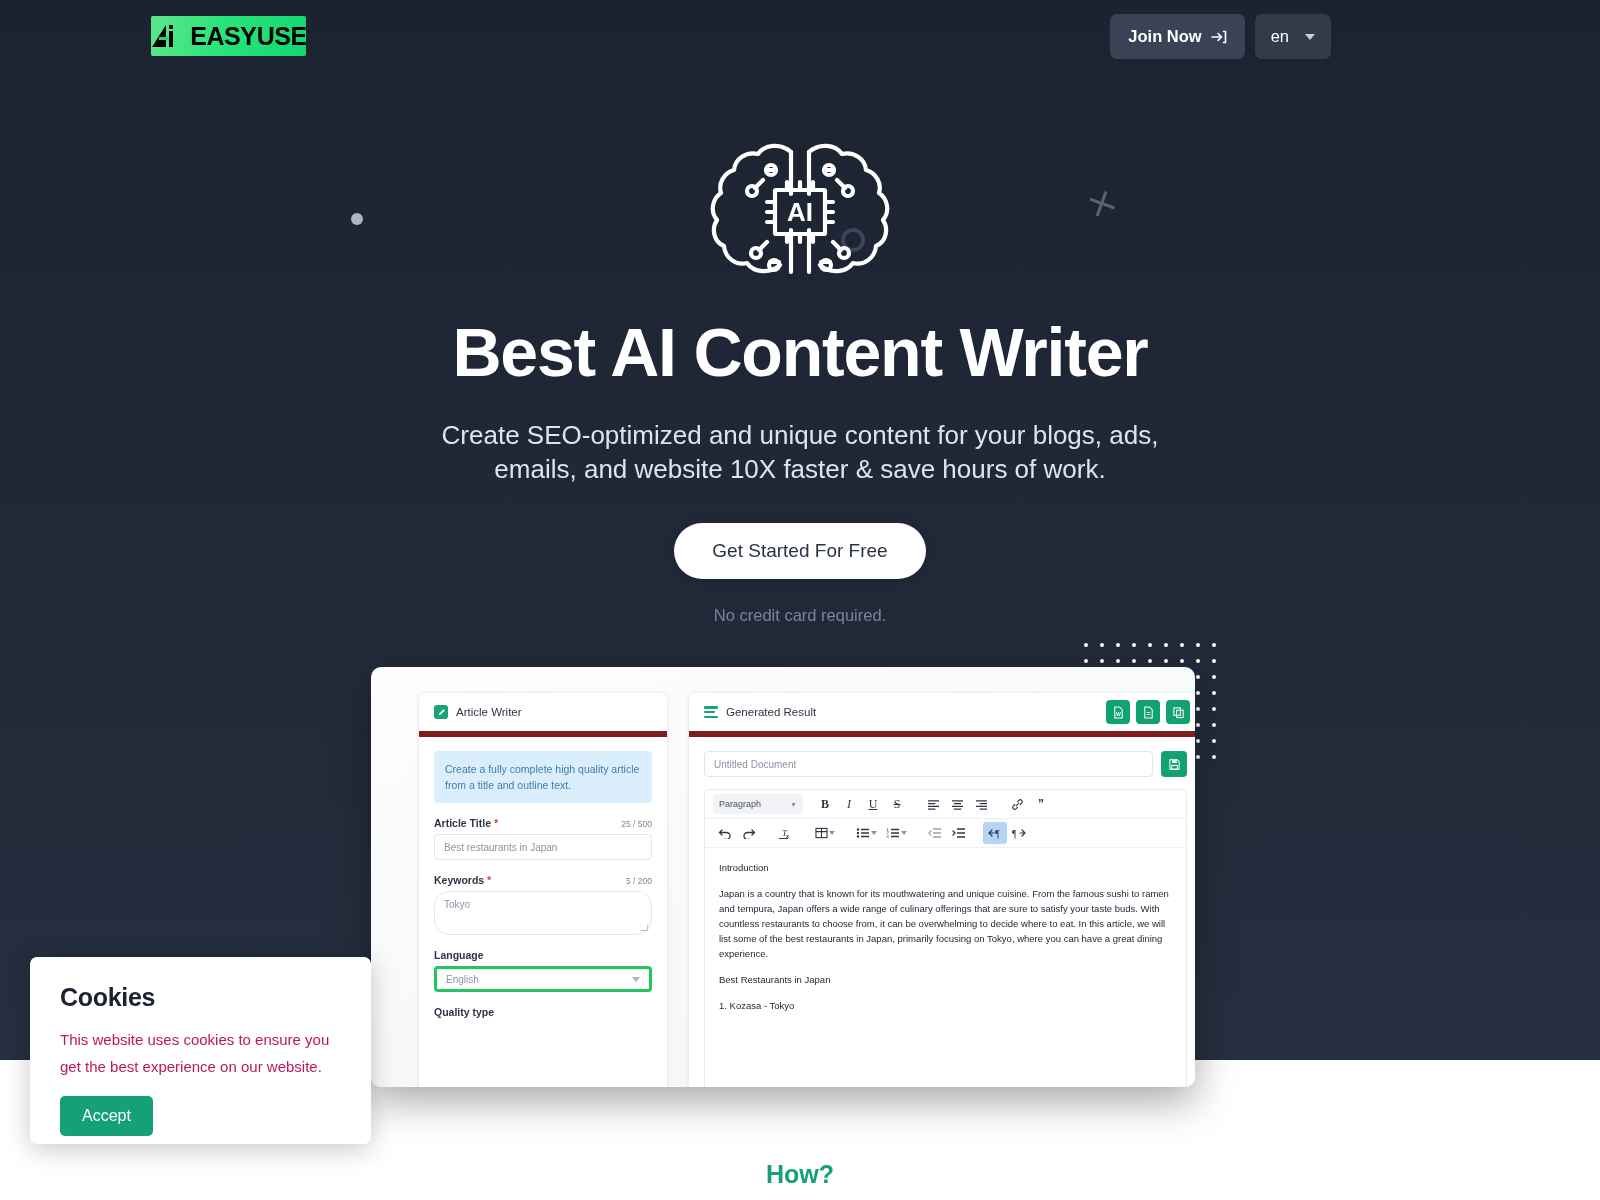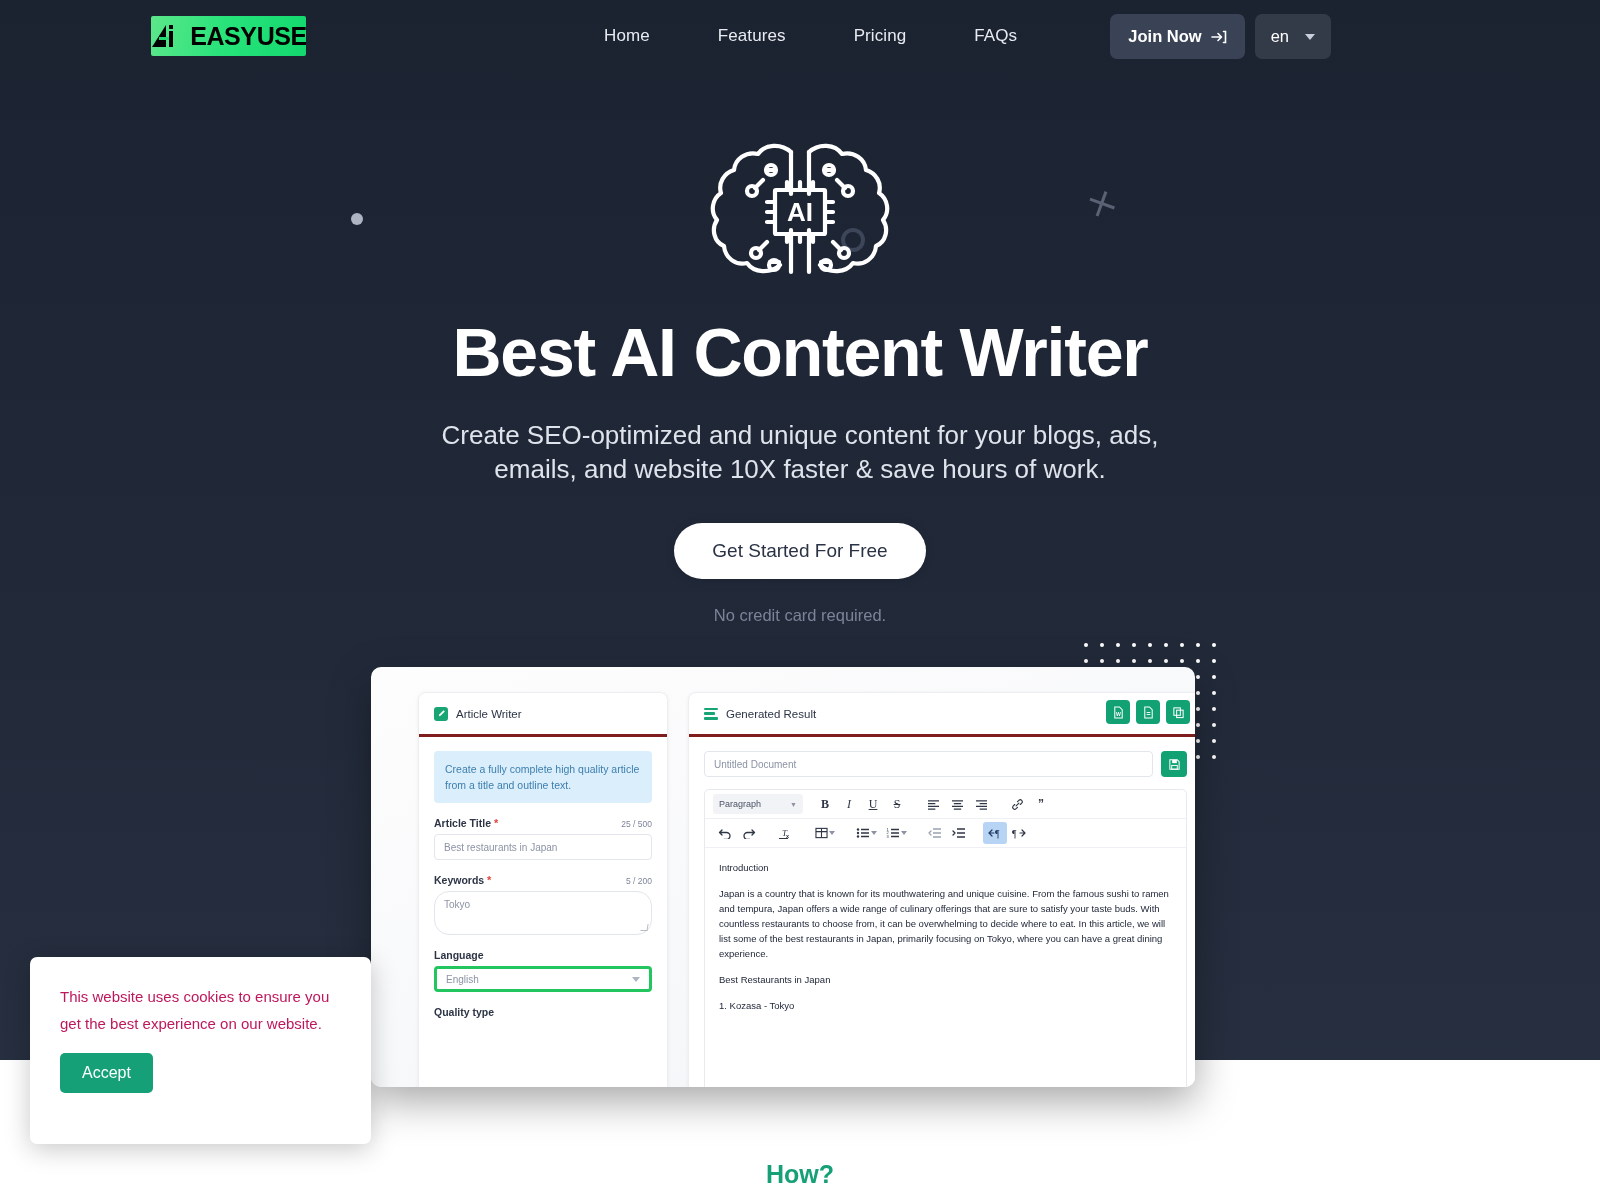--- a/index.html
+++ b/index.html
@@ -240,21 +240,21 @@
   }
   .panel-left { left: 47px; top: 25px; width: 250px; height: 420px; }
   .panel-right { left: 317px; top: 25px; width: 515px; height: 420px; }
 
   .panel-head {
     height: 44px;
     display: flex;
     align-items: center;
     gap: 8px;
     padding: 0 15px;
-    border-bottom: 3px solid #7f1d1d;
+    border-bottom: 6px solid #7f1d1d;
     position: relative;
   }
   .panel-head-title {
     font-size: 11.5px;
     color: #2c3445;
     font-weight: 400;
   }
   .pencil-icon {
     width: 14px; height: 14px;
     background: #18a573;
@@ -516,26 +516,20 @@
         <svg class="logo-ai" width="38" height="26" viewBox="0 0 38 26">
           <polygon points="2,24 16,2 16,24" fill="#000"></polygon>
           <rect x="9" y="14" width="11" height="3" fill="#22d96f"></rect>
           <rect x="19" y="8" width="4" height="16" fill="#000"></rect>
           <rect x="19" y="2" width="4" height="4" fill="#000"></rect>
         </svg>
         <span class="logo-word">EASYUSE</span>
       </div>
     </div>
 
-    <nav class="nav">
-      <a href="#">Home</a>
-      <a href="#">Features</a>
-      <a href="#">Pricing</a>
-      <a href="#">FAQs</a>
-    </nav>
 
     <div class="header-right">
       <button class="join-btn">
         <span>Join Now</span>
         <svg width="16" height="16" viewBox="0 0 16 16">
           <path d="M1 8h9M7 4.5L10.5 8 7 11.5" stroke="#fff" stroke-width="1.6" fill="none" stroke-linecap="round" stroke-linejoin="round"></path>
           <path d="M12.5 2.5h2v11h-2" stroke="#fff" stroke-width="1.6" fill="none" stroke-linecap="round"></path>
         </svg>
       </button>
       <button class="lang-btn">
@@ -833,19 +827,20 @@
           <p>Introduction</p>
           <p>Japan is a country that is known for its mouthwatering and unique cuisine. From the famous sushi to ramen and tempura, Japan offers a wide range of culinary offerings that are sure to satisfy your taste buds. With countless restaurants to choose from, it can be overwhelming to decide where to eat. In this article, we will list some of the best restaurants in Japan, primarily focusing on Tokyo, where you can have a great dining experience.</p>
           <p>Best Restaurants in Japan</p>
           <p>1. Kozasa - Tokyo</p>
         </div>
       </div>
     </div>
   </div>
 
   <div class="cookie">
+    <h2>Cookies</h2>
     <p>This website uses cookies to ensure you get the best experience on our website.</p>
     <button class="accept-btn">Accept</button>
   </div>
 
   <div class="how">How?</div>
 
 </div>
 
 </body></html>

